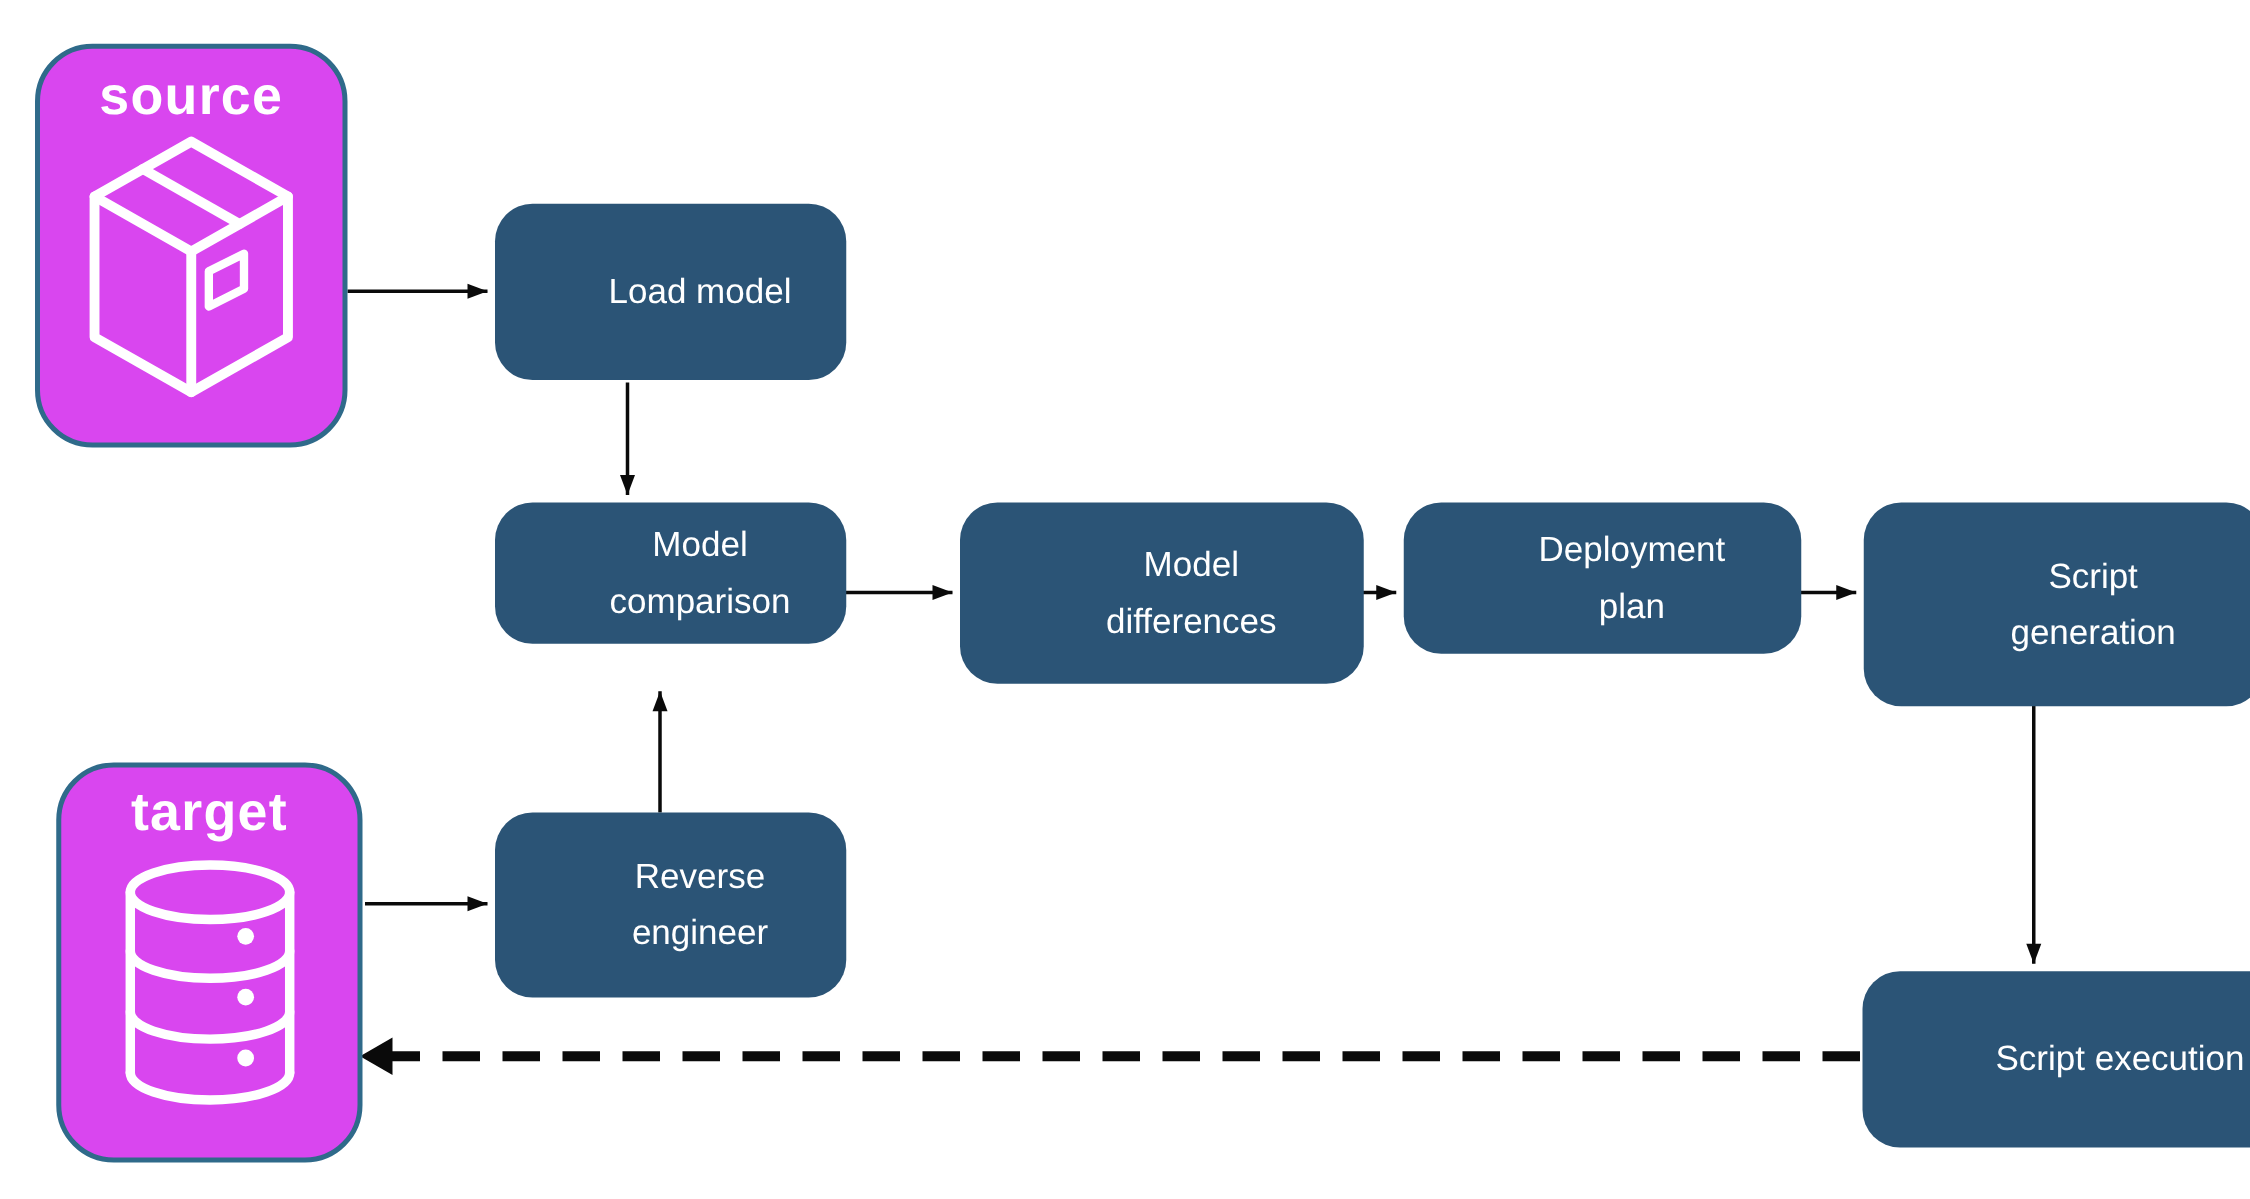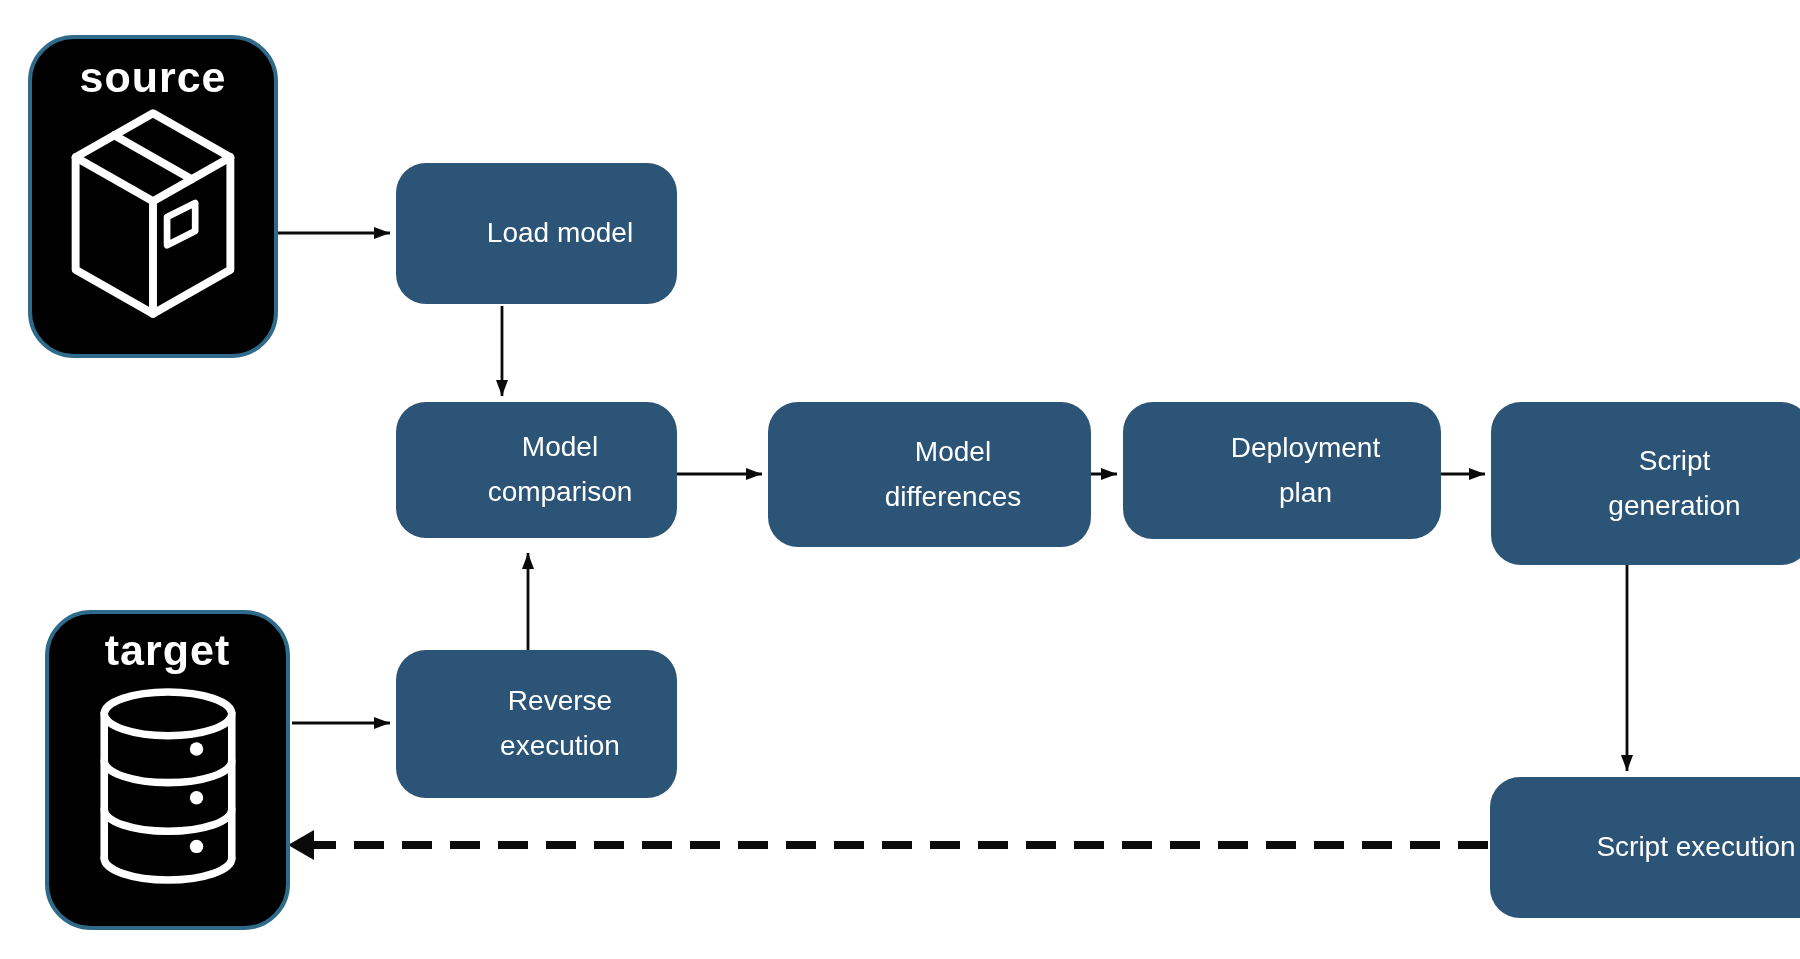--- a/index.html
+++ b/index.html
@@ -8,35 +8,35 @@
     font-family:"Liberation Sans",sans-serif;overflow:hidden;
   }
   .edges{position:absolute;left:0;top:0;width:1800px;height:959px;}
   .node{
     position:absolute;background:#2B5476;border-radius:30px;
     display:flex;align-items:center;justify-content:center;
     color:#FFFFFF;font-size:28px;line-height:1.6;text-align:center;padding-left:47px;
   }
   .node .lbl{display:block;width:205px;}
   .entity{
-    position:absolute;background:#000000;border:4px solid #2F6A8A;border-radius:46px;
+    position:absolute;background:#d946ef;border:4px solid #2F6A8A;border-radius:46px;
     display:flex;flex-direction:column;align-items:center;
     color:#FFFFFF;box-sizing:border-box;
   }
   .entity-label{font-size:43px;font-weight:bold;letter-spacing:1px;}
   #source{left:28px;top:35px;width:250px;height:323px;}
   #source .entity-label{margin-top:14px;}
   #source .icon{margin-top:6px;}
   #target{left:45px;top:610px;width:245px;height:320px;}
   #target .entity-label{margin-top:12px;}
   #target .icon{margin-top:12px;}
   #load-model{left:396px;top:163px;width:234px;height:141px;}
-  #model-comparison{left:396px;top:402px;width:234px;height:136px;}
+  #model-comparison{left:396px;top:402px;width:234px;height:113px;}
   #model-differences{left:768px;top:402px;width:276px;height:145px;}
-  #deployment-plan{left:1123px;top:402px;width:271px;height:137px;}
+  #deployment-plan{left:1123px;top:402px;width:271px;height:121px;}
   #script-generation{left:1491px;top:402px;width:273px;height:163px;}
   #reverse-engineer{left:396px;top:650px;width:234px;height:148px;}
   #script-execution{left:1490px;top:777px;width:318px;height:141px;border-radius:30px;}
 </style>
 </head>
 <body>
 
 <div class="canvas">
 
   <svg class="edges" width="1800" height="959" viewBox="0 0 1800 959">
@@ -97,20 +97,20 @@
 
   <div class="node" id="deployment-plan">
     <span class="lbl">Deployment plan</span>
   </div>
 
   <div class="node" id="script-generation">
     <span class="lbl">Script generation</span>
   </div>
 
   <div class="node" id="reverse-engineer">
-    <span class="lbl">Reverse execution</span>
+    <span class="lbl">Reverse engineer</span>
   </div>
 
   <div class="node" id="script-execution">
     <span class="lbl">Script execution</span>
   </div>
 
 </div>
 
 </body></html>

